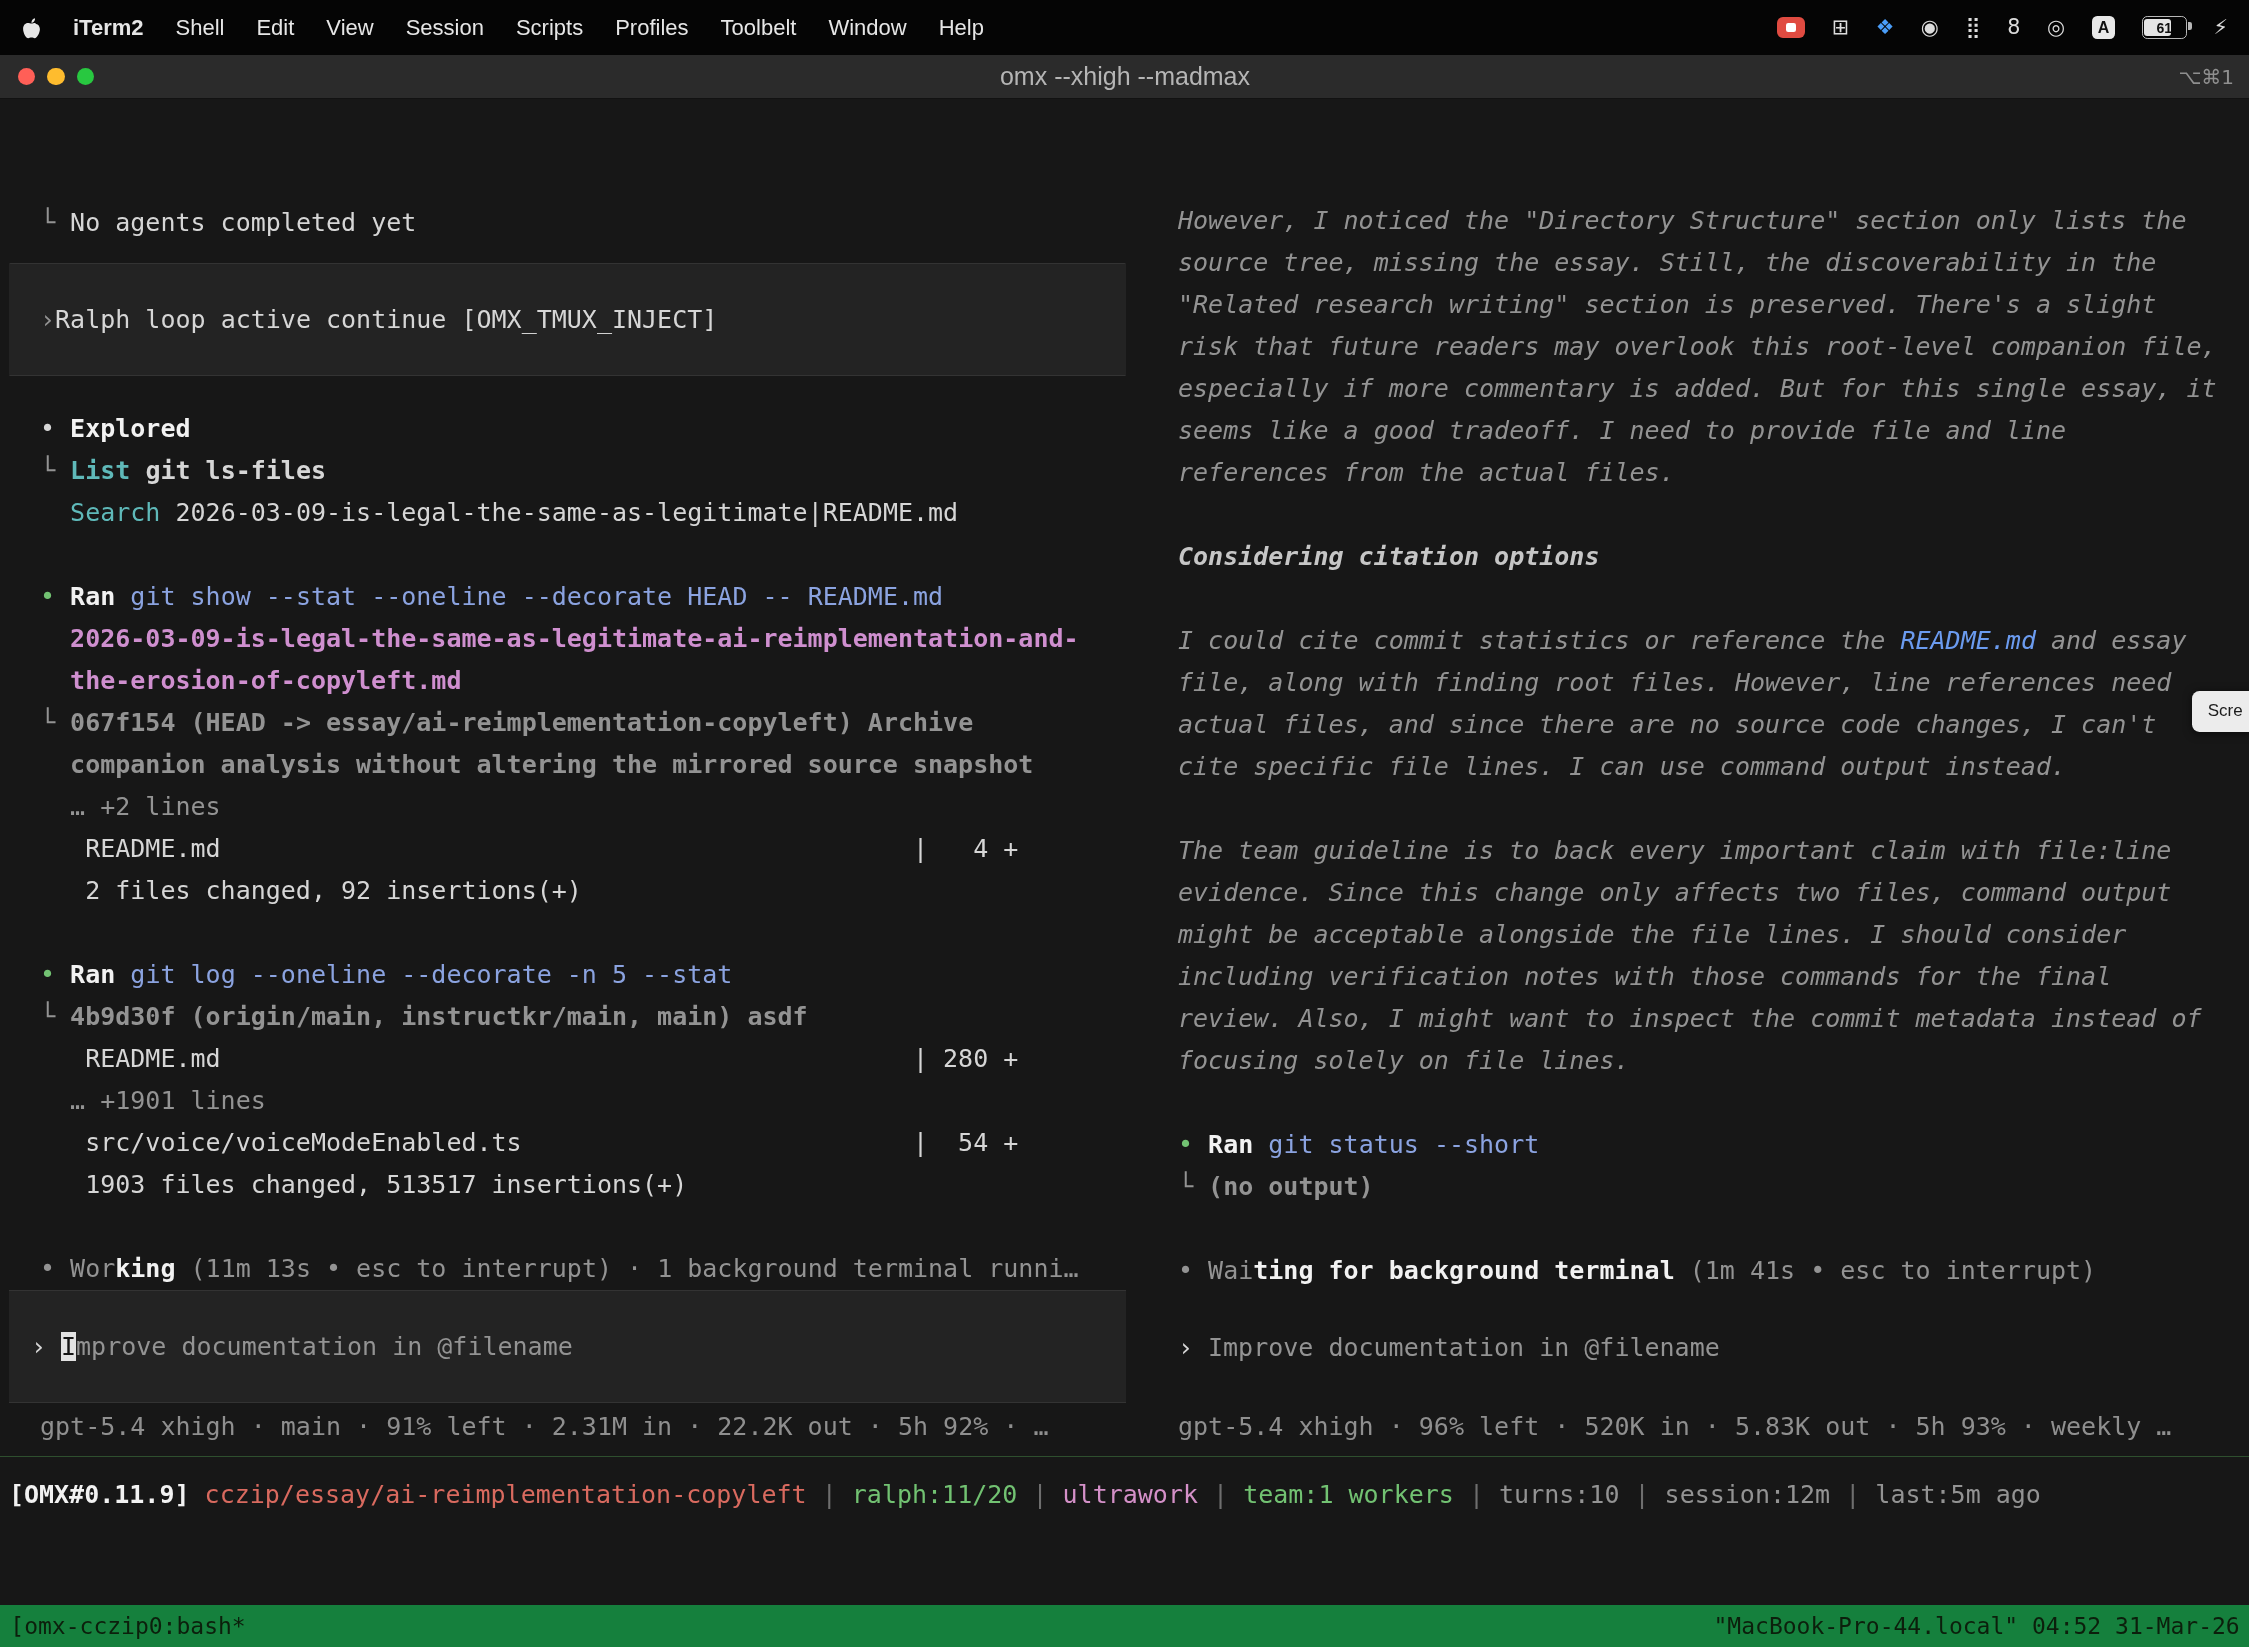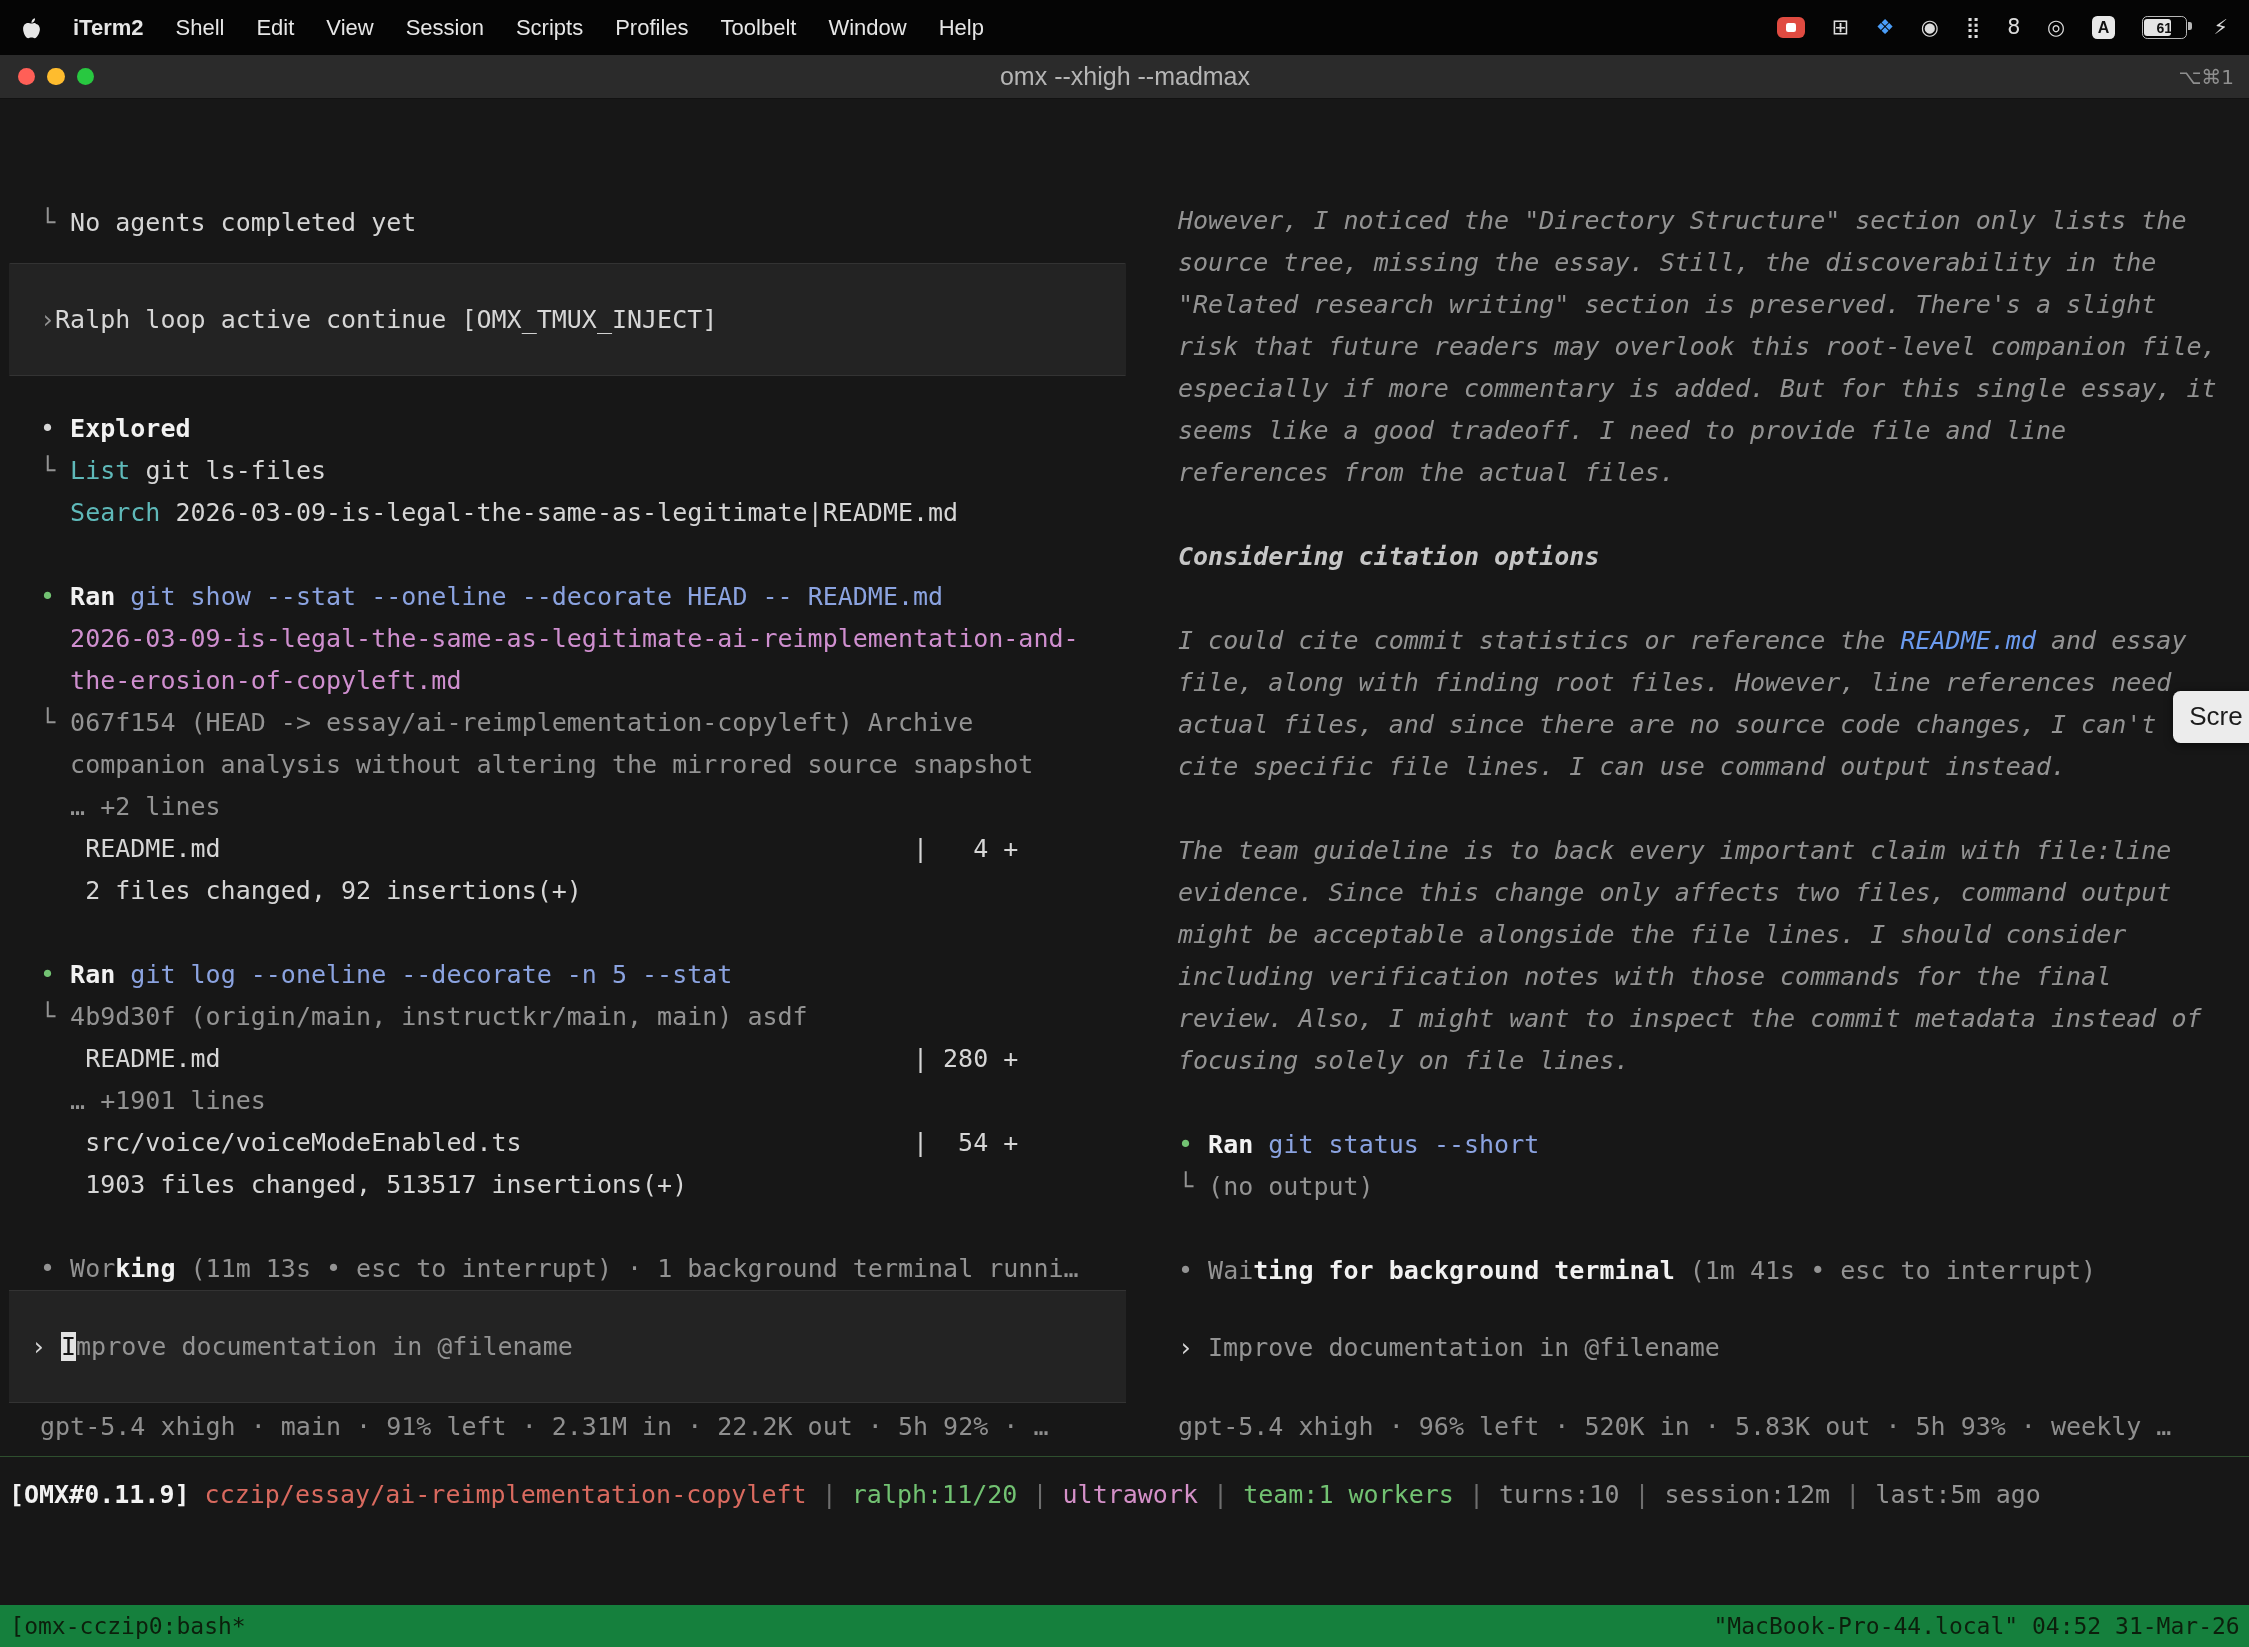--- a/index.html
+++ b/index.html
@@ -35,21 +35,21 @@
 
   
   .terminal{flex:1;background:#171717;display:flex;flex-direction:column;font-size:25px;line-height:42px;min-height:0;}
   .panes{flex:1;display:flex;min-height:0;border-bottom:1.5px solid #2e4f2e;align-items:flex-end;}
   .pane{display:flex;flex-direction:column;min-width:0;padding:10.3px 0 5.9px 0;}
   .pane.left{width:1135px;}
   .pane.right{flex:1;}
   .divider{width:3px;background:#4fae52;}
   .pane-content{flex:1;overflow:hidden;padding:0 26.6px 0 40px;min-height:0;}
   .line{white-space:pre-wrap;overflow-wrap:anywhere;min-height:42px;color:#d6d6d6;}
-  .hang{padding-left:2ch;text-indent:-2ch;}
+  .hang{padding-left:2ch;text-indent:-2ch;font-weight:bold;}
 
   .fg{color:#d6d6d6;}
   .dim{color:#939393;}
   .dimmer{color:#6e6e6e;}
   .b{color:#f2f2f2;font-weight:bold;}
   .g{color:#72c272;}
   .cy{color:#5fb9b9;}
   .bl{color:#8ba3e0;}
   .mg{color:#cf8fcf;}
   .rd{color:#d96a5f;}
@@ -69,21 +69,21 @@
   .status-row{height:47px;flex:none;display:flex;align-items:center;padding:0 40px;color:#8f8f8f;white-space:pre;overflow:hidden;}
 
   .omx-row{height:59px;flex:none;display:flex;align-items:flex-end;padding:0 8.9px;white-space:pre;overflow:hidden;}
   .omx-row .line{min-height:0;white-space:pre;}
   .spacer{height:89px;flex:none;}
   .tmux-bar{height:43px;flex:none;background:#15803d;color:#0c1f0c;display:flex;align-items:flex-start;
     padding:0 10.3px;font-size:23px;white-space:pre;}
   .tmux-right{margin-left:auto;}
 
   .scre-toast{position:absolute;right:0;top:691px;background:#ececec;color:#1c1c1c;
-    font-family:"Liberation Sans",sans-serif;font-size:26px;padding:10.3px 7.4px 10.3px 16px;
+    font-family:"Liberation Sans",sans-serif;font-size:17px;padding:10.3px 7.4px 10.3px 16px;
     border-radius:7.4px 0 0 7.4px;box-shadow:0 1.5px 8.9px rgba(0,0,0,.55);z-index:5;}
 </style>
 </head>
 <body>
 
 <div class="screen">
 
   <div class="menubar">
     <div class="menu-left">
       <span style="display:inline-flex;align-items:center;">

